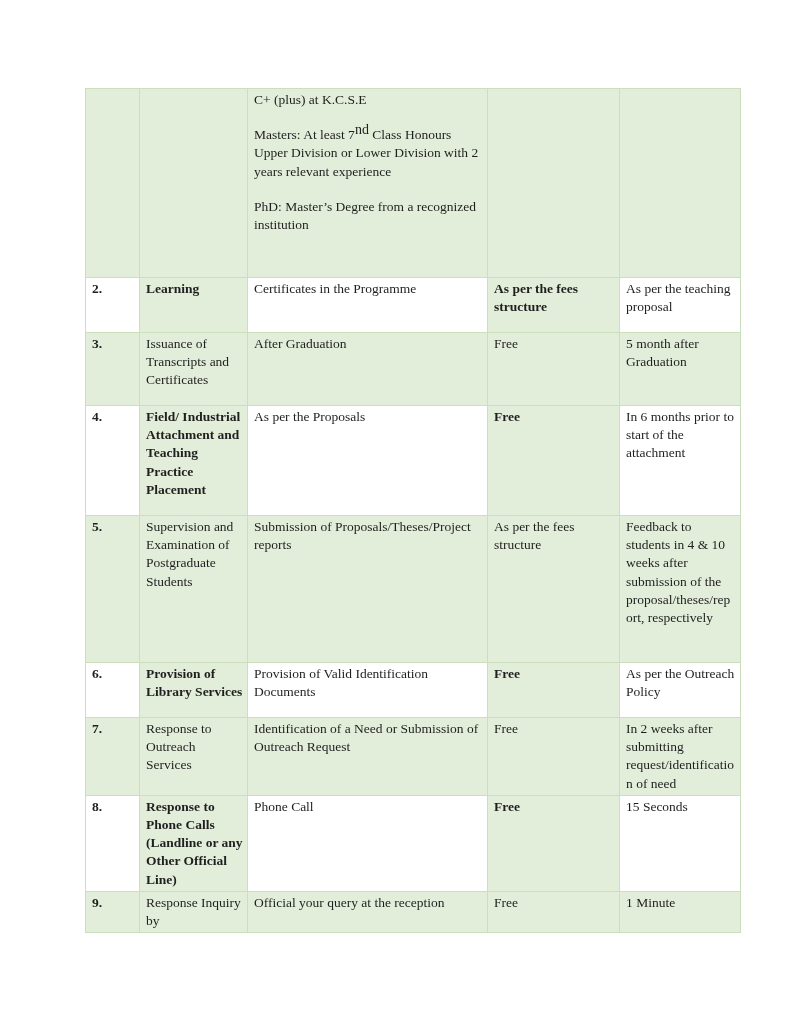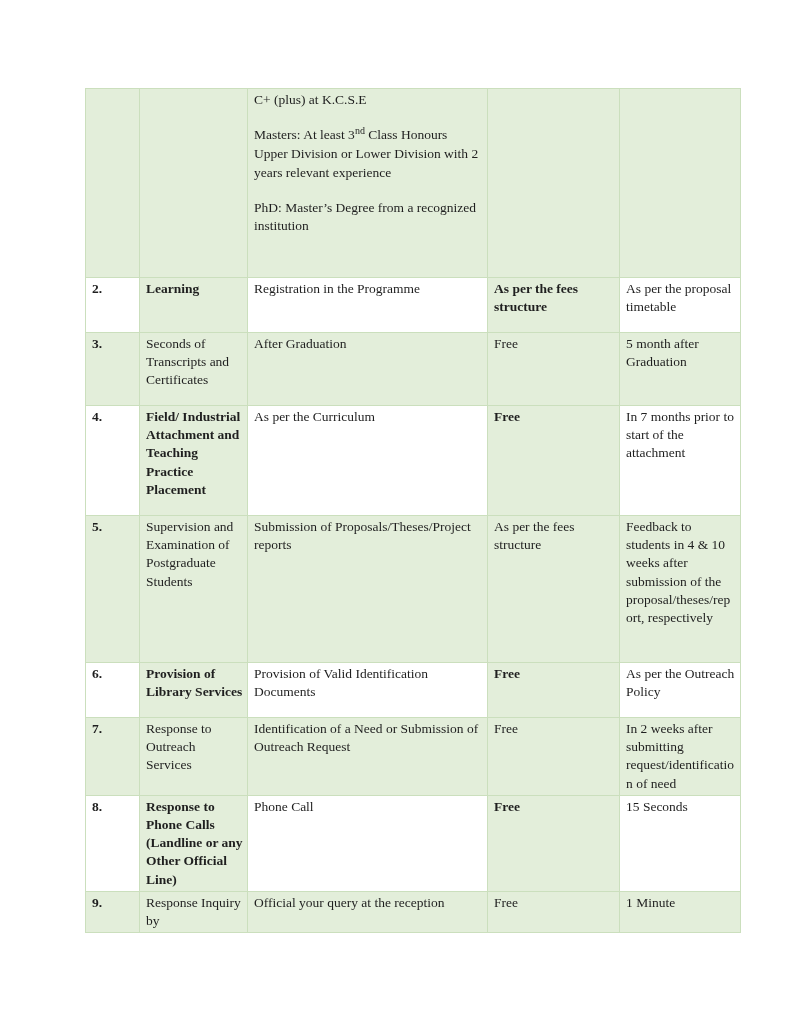--- a/index.html
+++ b/index.html
@@ -39,21 +39,21 @@
   
   tr.band-cols td:nth-child(2),
   tr.band-cols td:nth-child(4) { background: var(--cell-shaded, #e3eeda); font-weight: bold; }
 
   td.c-num { font-weight: bold; }
 
   td p { margin: 0 0 17px 0; }
   td p:last-child { margin-bottom: 17px; }
   td strong { font-weight: normal; }
   sup.ord {
-    font-size: 10px;
+    font-size: 14px;
     vertical-align: baseline;
     position: relative;
     top: -5px;
   }
 
   tr.h1 { height: 189px; }
   tr.h2 { height: 55px; }
   tr.h3 { height: 73px; }
   tr.h4 { height: 110px; }
   tr.h5 { height: 147px; }
@@ -74,49 +74,49 @@
       <col style="width:132px">
       <col style="width:121px">
     </colgroup>
     <tbody>
 
       <tr class="band-all h1">
         <td class="c-num"></td>
         <td></td>
         <td>
           <p><span>C+ (plus) at K.C.S.E</span></p>
-          <p><strong>Masters</strong><span>: At least 3</span><sup class="ord">nd</sup><span>  Class Honours Upper Division or Lower Division with 2 years relevant experience</span></p>
+          <p><strong>Masters</strong><span>: At least 7</span><sup class="ord">nd</sup><span>  Class Honours Upper Division or Lower Division with 2 years relevant experience</span></p>
           <p><strong>PhD</strong><span>: Master’s Degree from a recognized institution</span></p>
         </td>
         <td></td>
         <td></td>
       </tr>
 
       <tr class="band-cols h2">
         <td class="c-num">2.</td>
         <td>Learning</td>
-        <td>Registration in the Programme</td>
+        <td>Certificates in the Programme</td>
         <td>As per the fees structure</td>
-        <td>As per the proposal timetable</td>
+        <td>As per the teaching proposal</td>
       </tr>
 
       <tr class="band-all h3">
         <td class="c-num">3.</td>
-        <td>Seconds of Transcripts and Certificates</td>
+        <td>Issuance of Transcripts and Certificates</td>
         <td>After Graduation</td>
         <td>Free</td>
         <td>5 month after Graduation</td>
       </tr>
 
       <tr class="band-cols h4">
         <td class="c-num">4.</td>
         <td>Field/ Industrial Attachment and Teaching Practice Placement</td>
-        <td>As per the Curriculum</td>
+        <td>As per the Proposals</td>
         <td>Free</td>
-        <td>In 7 months prior to start of the attachment</td>
+        <td>In 6 months prior to start of the attachment</td>
       </tr>
 
       <tr class="band-all h5">
         <td class="c-num">5.</td>
         <td>Supervision and Examination of Postgraduate Students</td>
         <td>Submission of Proposals/Theses/Project reports</td>
         <td>As per the fees structure</td>
         <td>Feedback to students in 4 &amp; 10 weeks after submission of the proposal/theses/report, respectively</td>
       </tr>
 

